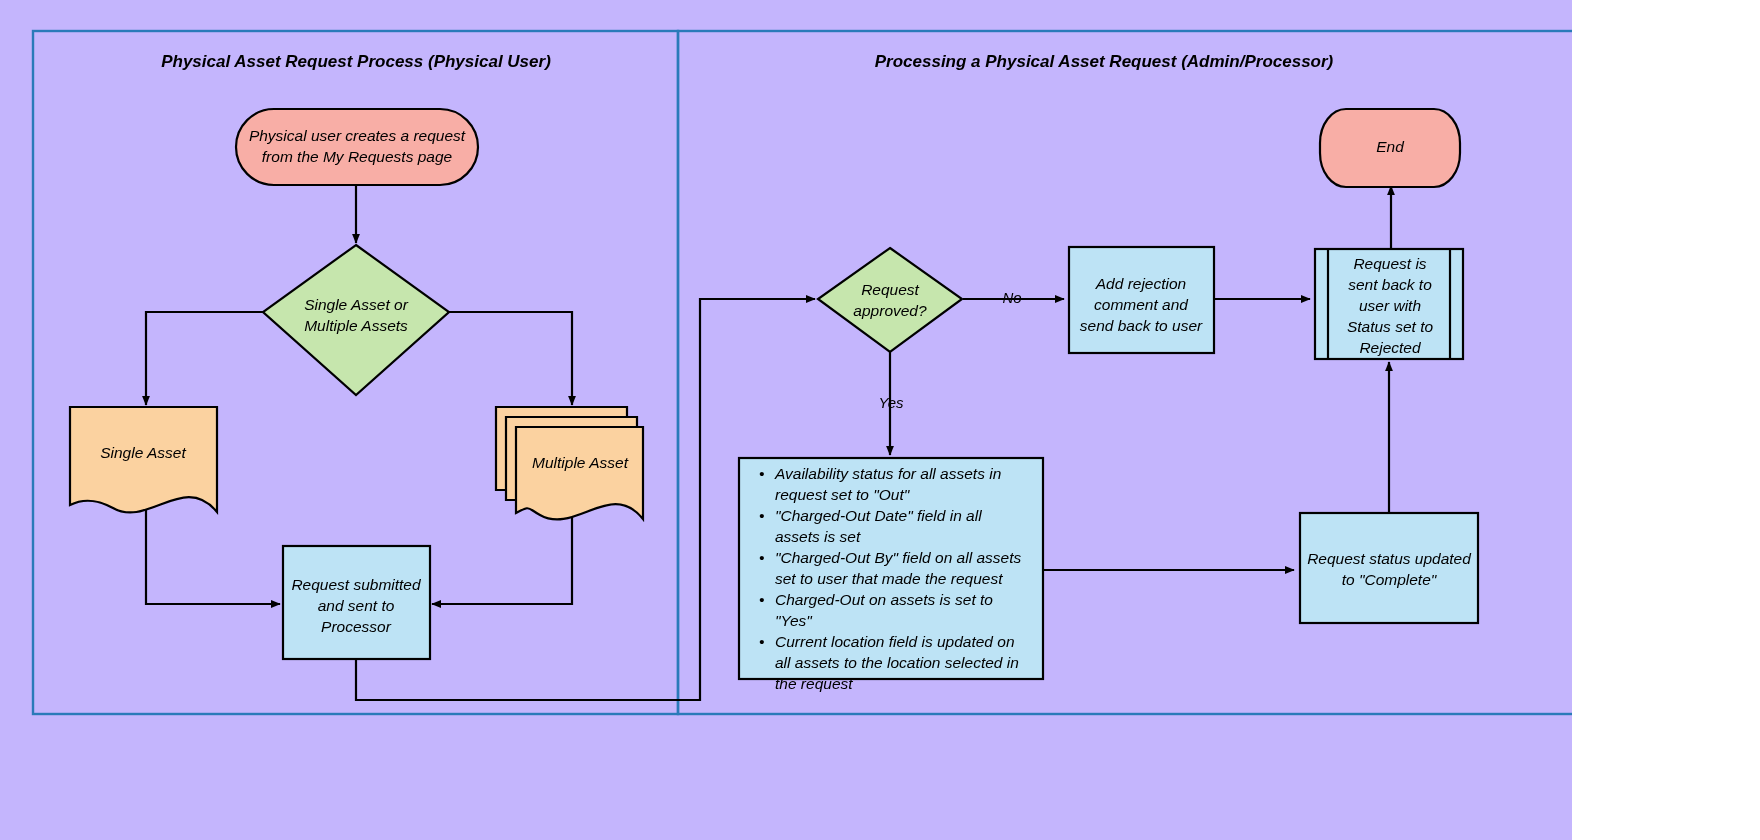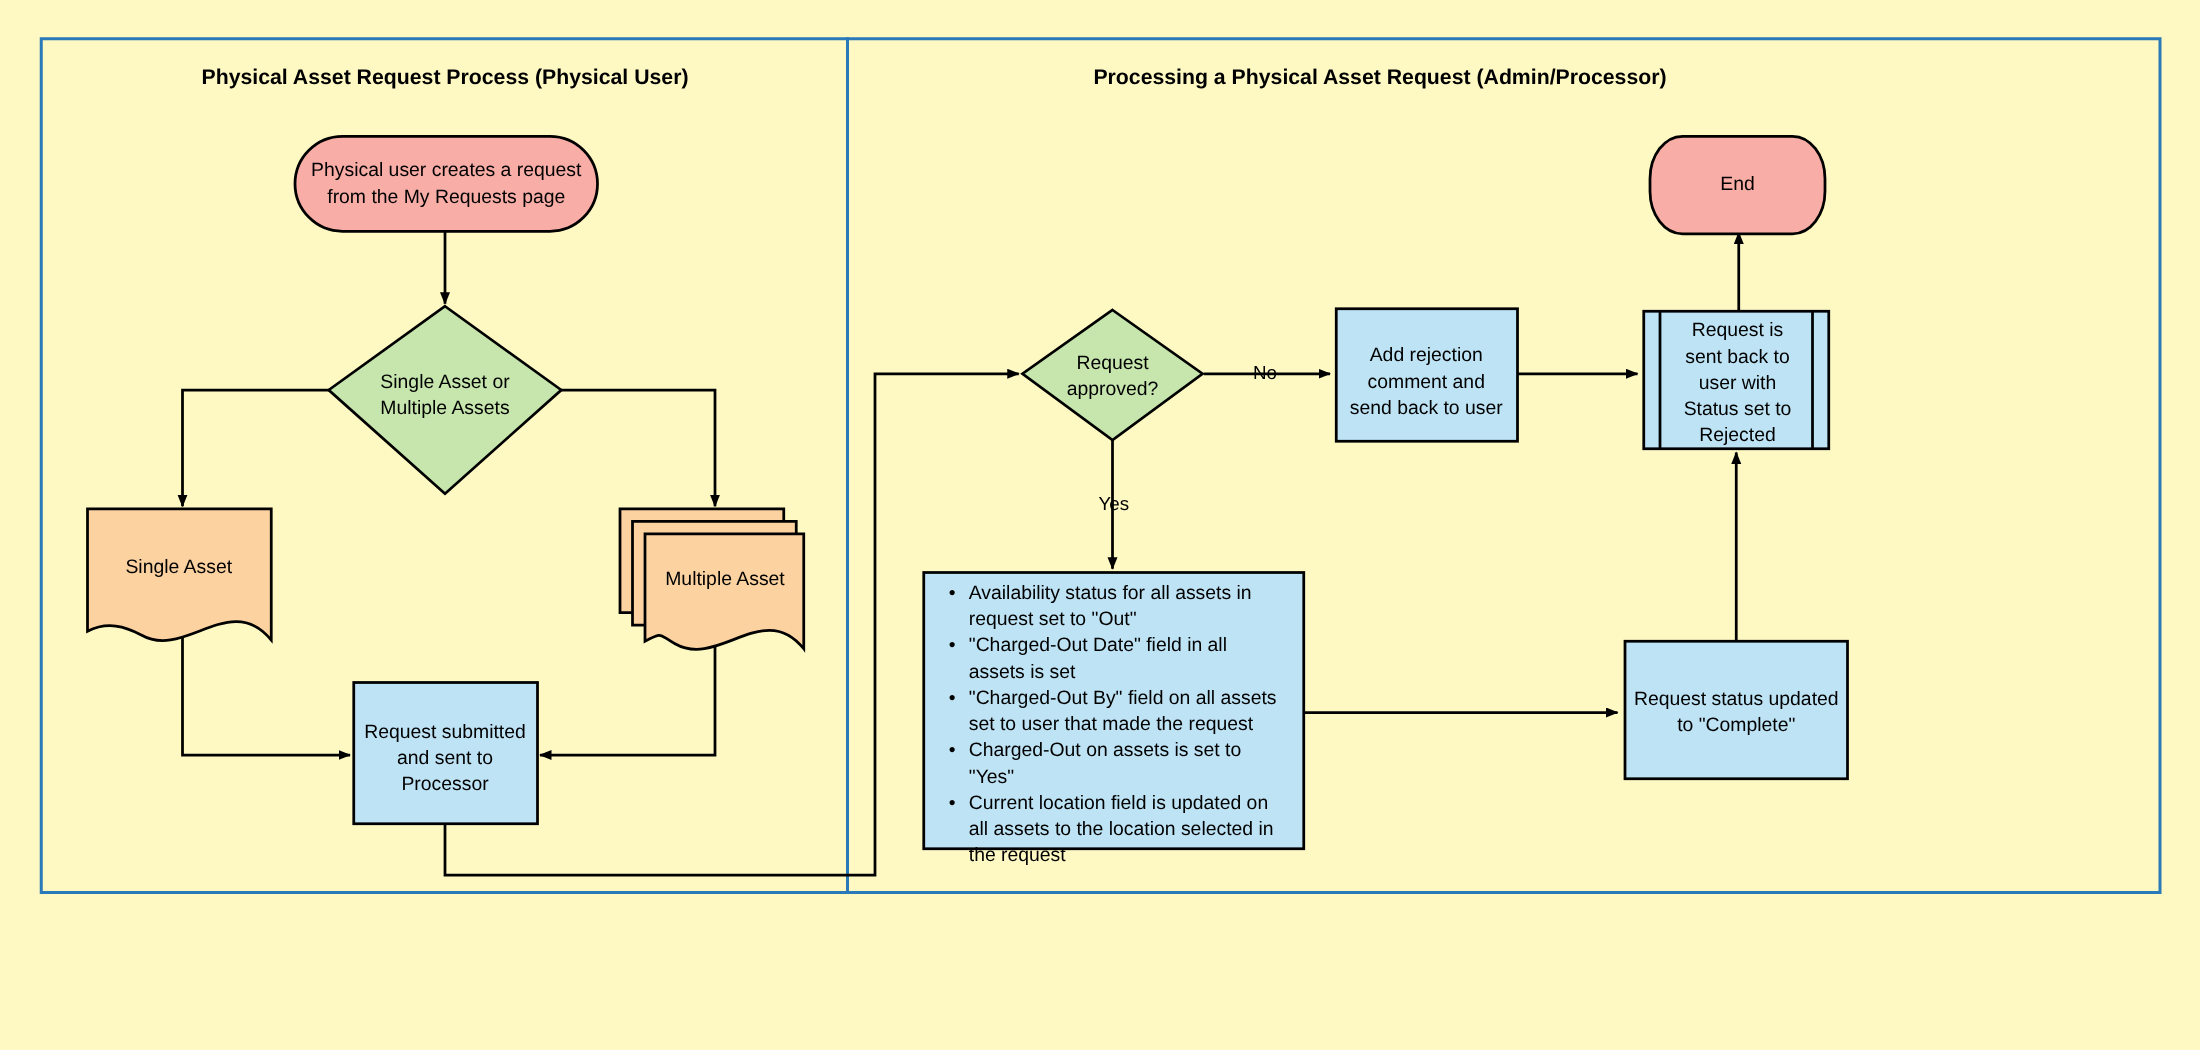--- a/index.html
+++ b/index.html
@@ -3,24 +3,25 @@
 <meta charset="utf-8">
 <style>
   html, body {
     margin: 0;
     padding: 0;
     background: #ffffff;
     font-family: "Liberation Sans", sans-serif;
   }
   #stage {
     position: relative;
-    width: 1760px;
+    width: 1572px;
     height: 840px;
-    background: #fef9c3;
+    background: #c4b5fd;
     overflow: hidden;
+    font-style: italic;
   }
   #diagram-svg {
     position: absolute;
     left: 0;
     top: 0;
     width: 1760px;
     height: 840px;
   }
   .panel-title {
     font-weight: bold;

